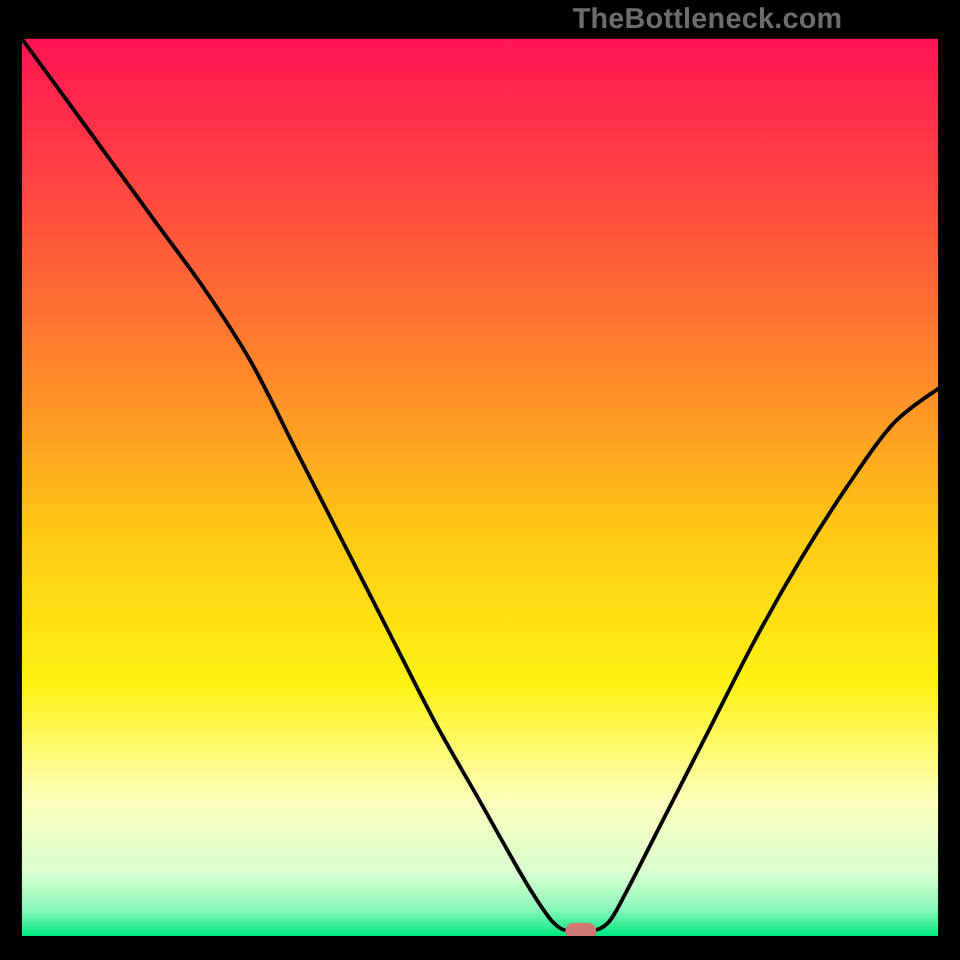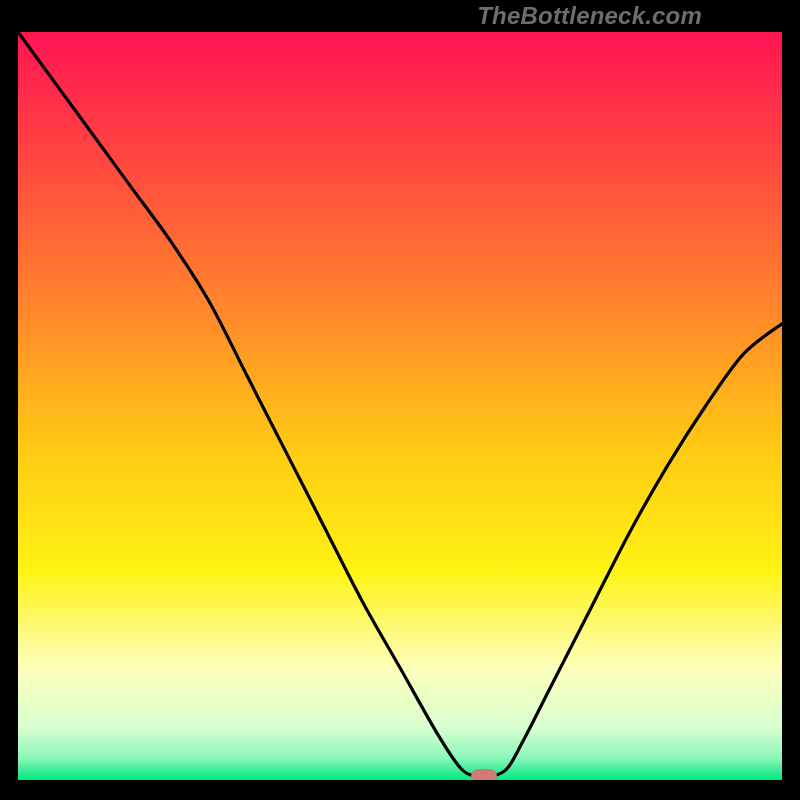--- a/index.html
+++ b/index.html
@@ -9,21 +9,20 @@
     height: 800px;
     background: #000;
     overflow: hidden;
     font-family: Arial, Helvetica, sans-serif;
   }
   .frame {
     position: relative;
     width: 712px;
     height: 800px;
     background: #000;
-    font-style: italic;
   }
   .watermark {
     position: absolute;
     top: 2px;
     right: 10px;
     color: #6d6d6d;
     font-size: 24px;
     font-weight: 600;
     z-index: 20;
     letter-spacing: 0.2px;

